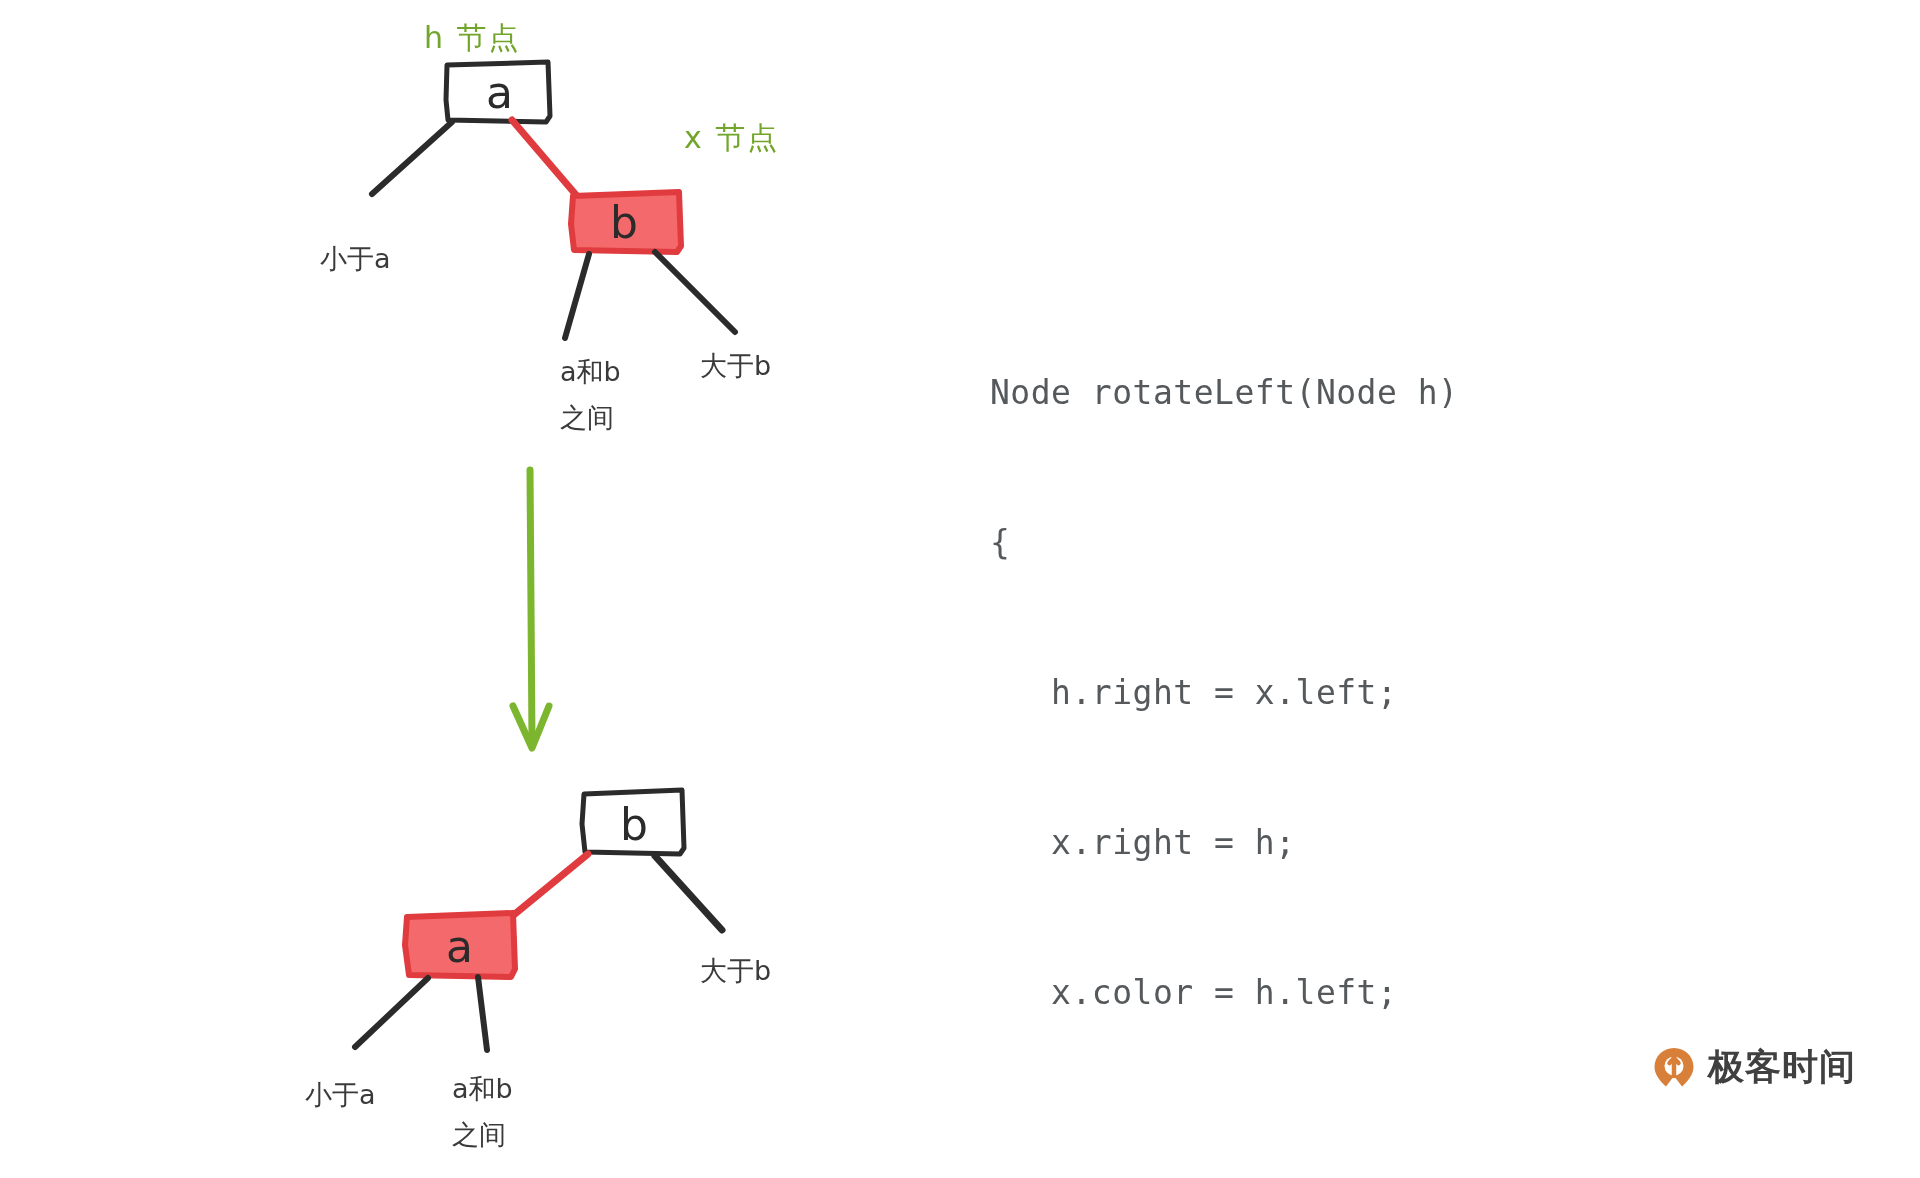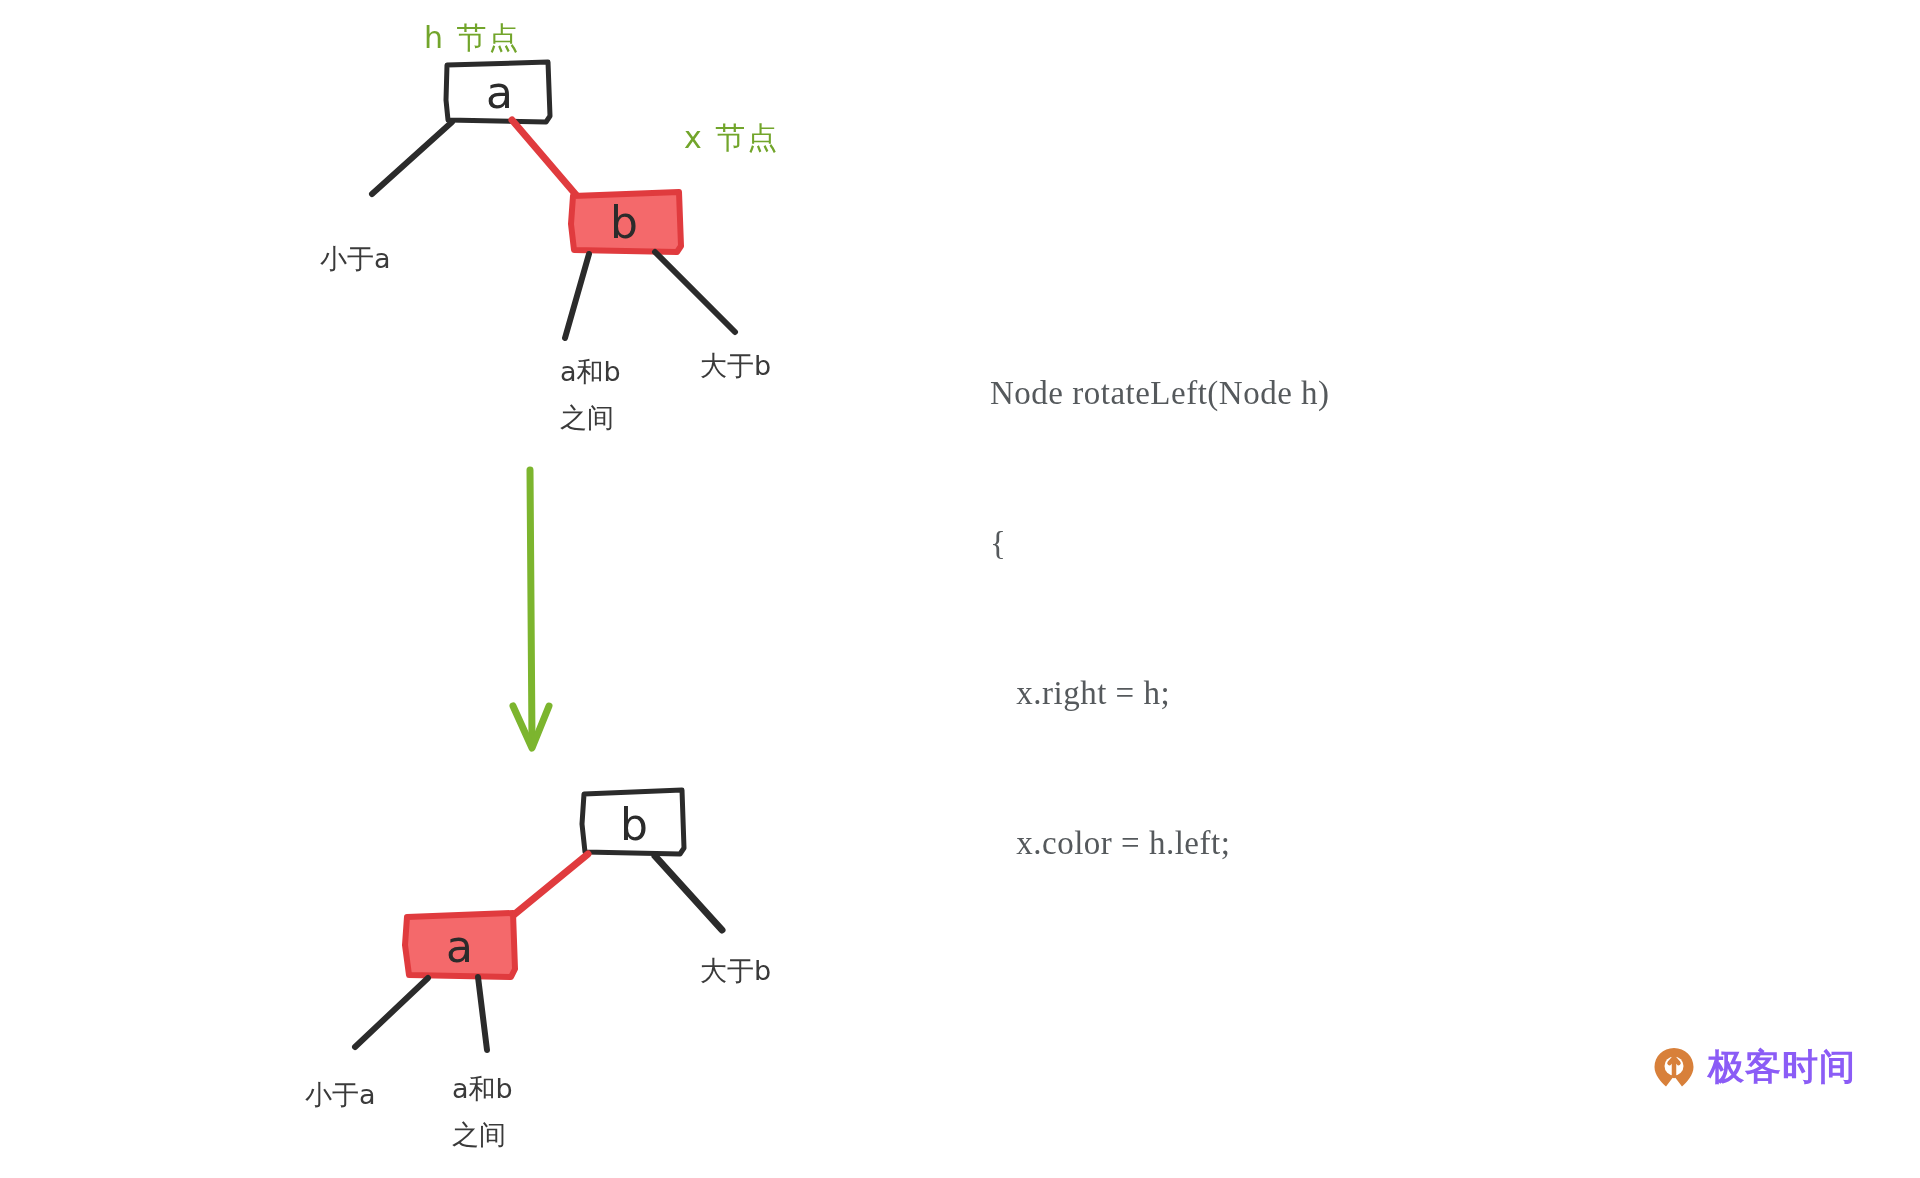--- a/index.html
+++ b/index.html
@@ -46,38 +46,38 @@
     position: absolute;
     left: 990px;
     top: 268px;
     font-family: "DejaVu Sans Mono", monospace;
     font-size: 33px;
     line-height: 50px;
     color: #55595c;
     white-space: pre;
     letter-spacing: 0.5px;
   }
-  .code-line { display: block; font-family: Liberation Serif, serif; }
+  .code-line { display: block; }
   .watermark {
     position: absolute;
     left: 1652px;
     top: 1043px;
     display: flex;
     align-items: center;
     gap: 12px;
   }
   .wm-logo {
     width: 44px;
     height: 44px;
     position: relative;
   }
   .wm-text {
     font-family: "DejaVu Sans", sans-serif;
     font-size: 36px;
-    color: #8b5cf6;
+    color: #404040;
     letter-spacing: 1px;
     font-weight: 600;
   }
 </style>
 </head>
 <body>
 
 <div id="stage">
 
   <svg class="diagram" viewBox="0 0 1920 1178">
@@ -139,20 +139,21 @@
     <text class="annot-dark" x="305" y="1104">小于a</text>
 
     <text class="annot-dark" x="452" y="1098">a和b</text>
     <text class="annot-dark" x="452" y="1144">之间</text>
 
   </svg>
 
   <div class="code-block">
     <span class="code-line">Node rotateLeft(Node h)</span>
     <span class="code-line">{</span>
+    <span class="code-line">   h.right = x.left;</span>
     <span class="code-line">   x.right = h;</span>
     <span class="code-line">   x.color = h.left;</span>
     
     
     
     
     
     
   </div>
 

